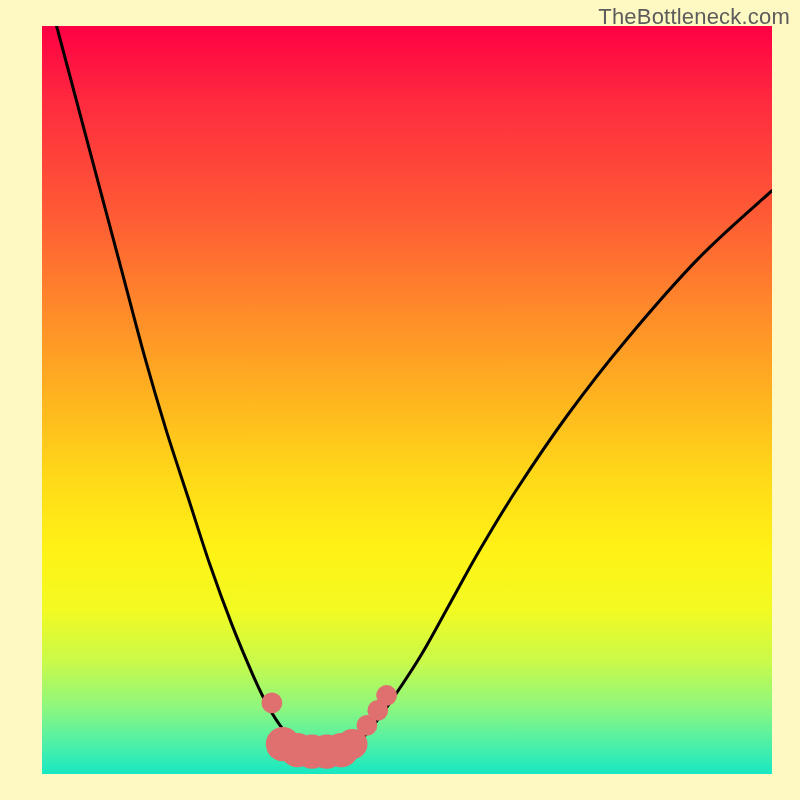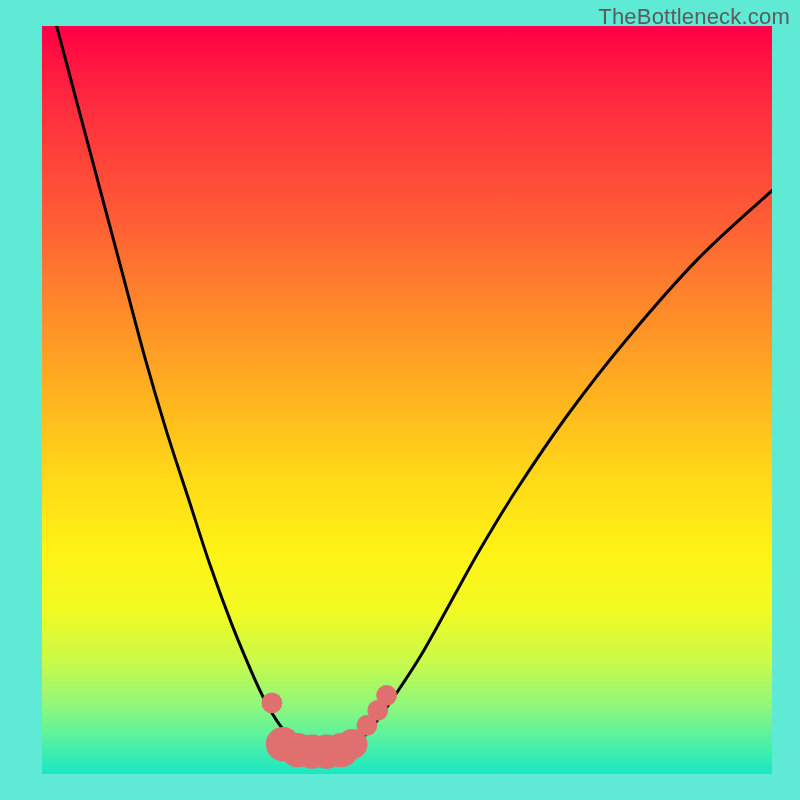--- a/index.html
+++ b/index.html
@@ -10,21 +10,21 @@
     background: #000;
     overflow: hidden;
     font-family: Arial, Helvetica, sans-serif;
   }
   .frame {
     position: absolute;
     left: 0;
     top: 0;
     width: 800px;
     height: 800px;
-    background: #5eead4;
+    background: #fef9c3;
   }
   .plot {
     position: absolute;
     left: 42px;
     top: 26px;
     width: 730px;
     height: 748px;
     
     background: linear-gradient(to bottom,
       #ff0044 0%,

